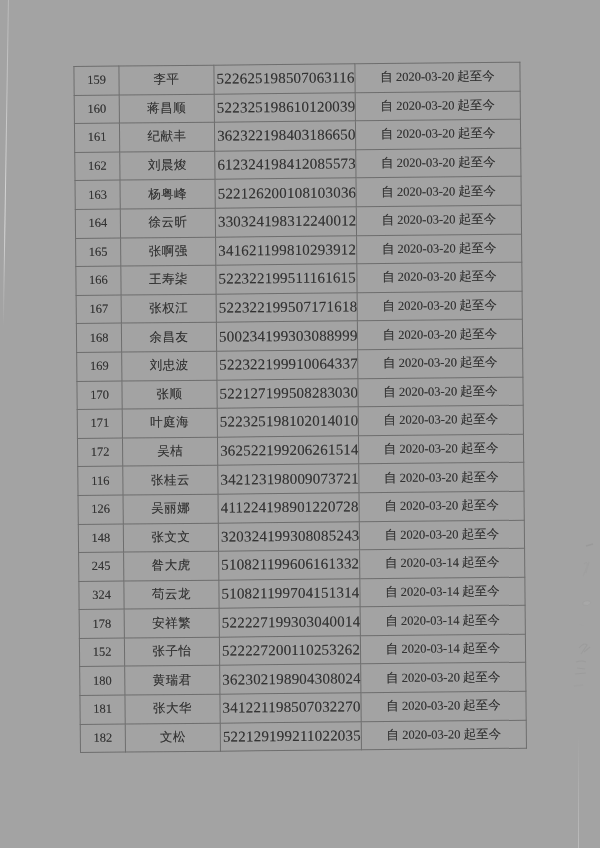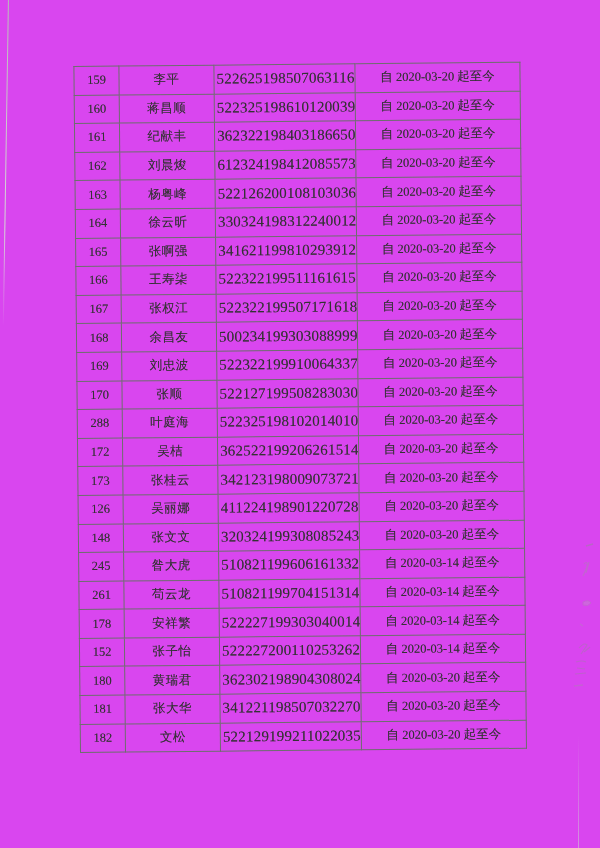--- a/index.html
+++ b/index.html
@@ -4,21 +4,21 @@
 <style>
   html, body {
     margin: 0;
     padding: 0;
     background: #e8e8e8;
   }
   .page {
     position: relative;
     width: 600px;
     height: 848px;
-    background: #d946ef;
+    background: #a3a3a3;
     overflow: hidden;
     font-family: "Liberation Serif", "DejaVu Serif", serif;
     color: #333333;
   }
   
   .edge-line-left {
     position: absolute;
     left: 8px;
     top: -4px;
     width: 1px;
@@ -150,33 +150,33 @@
             <td class="col-id">522322199910064337</td>
             <td class="col-per">自 2020-03-20 起至今</td>
           </tr>
           <tr>
             <td class="col-no">170</td>
             <td class="col-name">张顺</td>
             <td class="col-id">522127199508283030</td>
             <td class="col-per">自 2020-03-20 起至今</td>
           </tr>
           <tr>
-            <td class="col-no">288</td>
+            <td class="col-no">171</td>
             <td class="col-name">叶庭海</td>
             <td class="col-id">522325198102014010</td>
             <td class="col-per">自 2020-03-20 起至今</td>
           </tr>
           <tr>
             <td class="col-no">172</td>
             <td class="col-name">吴桔</td>
             <td class="col-id">362522199206261514</td>
             <td class="col-per">自 2020-03-20 起至今</td>
           </tr>
           <tr>
-            <td class="col-no">173</td>
+            <td class="col-no">116</td>
             <td class="col-name">张桂云</td>
             <td class="col-id">342123198009073721</td>
             <td class="col-per">自 2020-03-20 起至今</td>
           </tr>
           <tr>
             <td class="col-no">126</td>
             <td class="col-name">吴丽娜</td>
             <td class="col-id">411224198901220728</td>
             <td class="col-per">自 2020-03-20 起至今</td>
           </tr>
@@ -186,21 +186,21 @@
             <td class="col-id">320324199308085243</td>
             <td class="col-per">自 2020-03-20 起至今</td>
           </tr>
           <tr>
             <td class="col-no">245</td>
             <td class="col-name">昝大虎</td>
             <td class="col-id">510821199606161332</td>
             <td class="col-per">自 2020-03-14 起至今</td>
           </tr>
           <tr>
-            <td class="col-no">261</td>
+            <td class="col-no">324</td>
             <td class="col-name">苟云龙</td>
             <td class="col-id">510821199704151314</td>
             <td class="col-per">自 2020-03-14 起至今</td>
           </tr>
           <tr>
             <td class="col-no">178</td>
             <td class="col-name">安祥繁</td>
             <td class="col-id">522227199303040014</td>
             <td class="col-per">自 2020-03-14 起至今</td>
           </tr>

